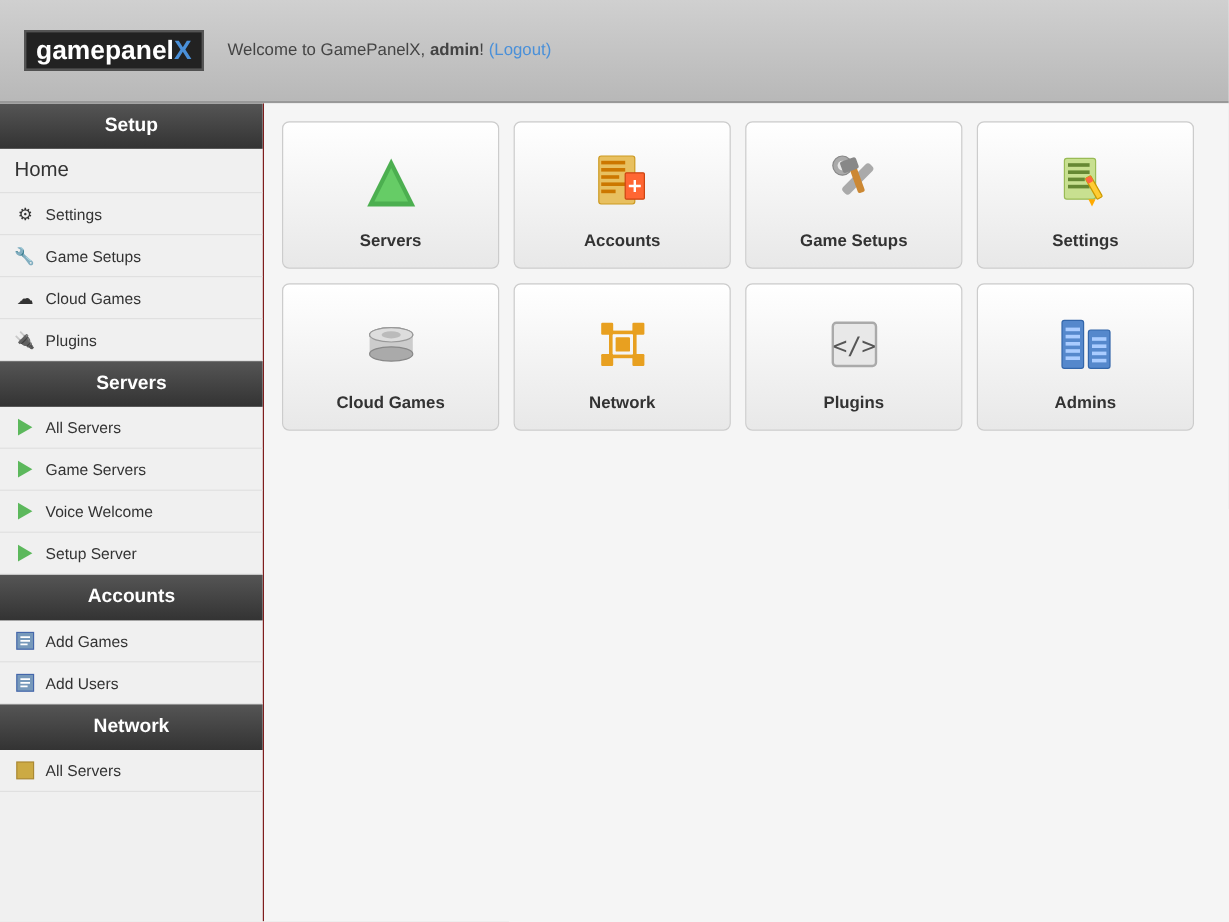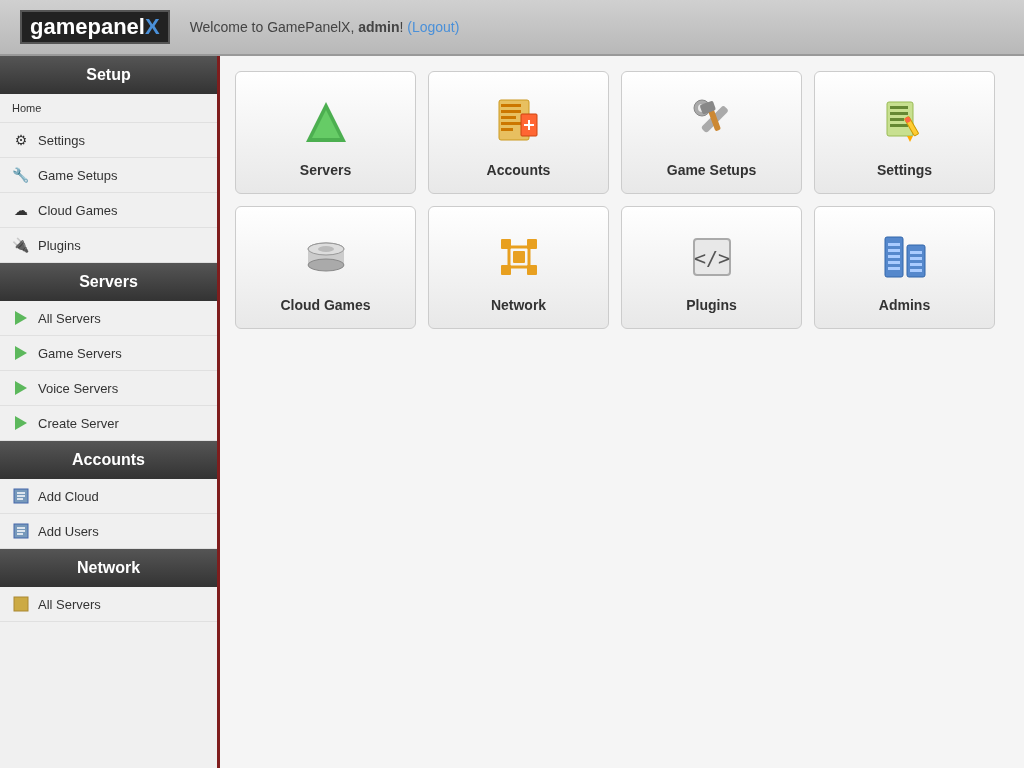--- a/index.html
+++ b/index.html
@@ -5,21 +5,21 @@
     * { margin: 0; padding: 0; box-sizing: border-box; }
     body { font-family: Arial, sans-serif; background: #e8e8e8; display: flex; flex-direction: column; height: 768px; overflow: hidden; }
 
     
     .header {
       background: linear-gradient(to bottom, #d0d0d0, #b8b8b8);
       border-bottom: 2px solid #999;
       padding: 10px 20px;
       display: flex;
       align-items: center;
-      height: 56px;
+      height: 86px;
       flex-shrink: 0;
     }
     .logo-border {
       border: 2px solid #555;
       padding: 2px 8px;
       background: #222;
       color: #fff;
       font-size: 22px;
       font-weight: bold;
       font-family: Arial, sans-serif;
@@ -33,21 +33,21 @@
     .main-layout {
       display: flex;
       flex: 1;
       overflow: hidden;
     }
 
     
     .sidebar {
       width: 220px;
       background: #f0f0f0;
-      border-right: 3px solid #7f1d1d;
+      border-right: 1px solid #7f1d1d;
       overflow-y: auto;
       flex-shrink: 0;
     }
     .sidebar-section-header {
       background: linear-gradient(to bottom, #555, #333);
       color: #fff;
       text-align: center;
       padding: 10px;
       font-size: 16px;
       font-weight: bold;
@@ -66,21 +66,21 @@
       height: 18px;
       margin-right: 8px;
       display: inline-flex;
       align-items: center;
       justify-content: center;
       font-size: 14px;
       flex-shrink: 0;
     }
     .sidebar-home {
       padding: 8px 12px;
-      font-size: 11px;
+      font-size: 17px;
       color: #333;
       cursor: pointer;
       border-bottom: 1px solid #e0e0e0;
     }
 
     
     .play-icon {
       width: 0;
       height: 0;
       border-top: 7px solid transparent;
@@ -180,40 +180,40 @@
     <div class="sidebar-item">
       <span class="icon">
           <span class="play-icon"></span>
         </span>
       <span>Game Servers</span>
     </div>
     <div class="sidebar-item">
       <span class="icon">
           <span class="play-icon"></span>
         </span>
-      <span>Voice Servers</span>
+      <span>Voice Welcome</span>
     </div>
     <div class="sidebar-item">
       <span class="icon">
           <span class="play-icon"></span>
         </span>
-      <span>Create Server</span>
+      <span>Setup Server</span>
     </div>
 
     <div class="sidebar-section-header">Accounts</div>
     <div class="sidebar-item">
       <span class="icon">
         <svg width="16" height="16" viewBox="0 0 16 16">
             <rect x="1" y="1" width="14" height="14" fill="#7799bb" stroke="#4466aa" stroke-width="1"></rect>
             <line x1="4" y1="5" x2="12" y2="5" stroke="#fff" stroke-width="1.5"></line>
             <line x1="4" y1="8" x2="12" y2="8" stroke="#fff" stroke-width="1.5"></line>
             <line x1="4" y1="11" x2="10" y2="11" stroke="#fff" stroke-width="1.5"></line>
           </svg>
       </span>
-      <span>Add Cloud</span>
+      <span>Add Games</span>
     </div>
     <div class="sidebar-item">
       <span class="icon">
         <svg width="16" height="16" viewBox="0 0 16 16">
             <rect x="1" y="1" width="14" height="14" fill="#7799bb" stroke="#4466aa" stroke-width="1"></rect>
             <line x1="4" y1="5" x2="12" y2="5" stroke="#fff" stroke-width="1.5"></line>
             <line x1="4" y1="8" x2="12" y2="8" stroke="#fff" stroke-width="1.5"></line>
             <line x1="4" y1="11" x2="10" y2="11" stroke="#fff" stroke-width="1.5"></line>
           </svg>
       </span>

